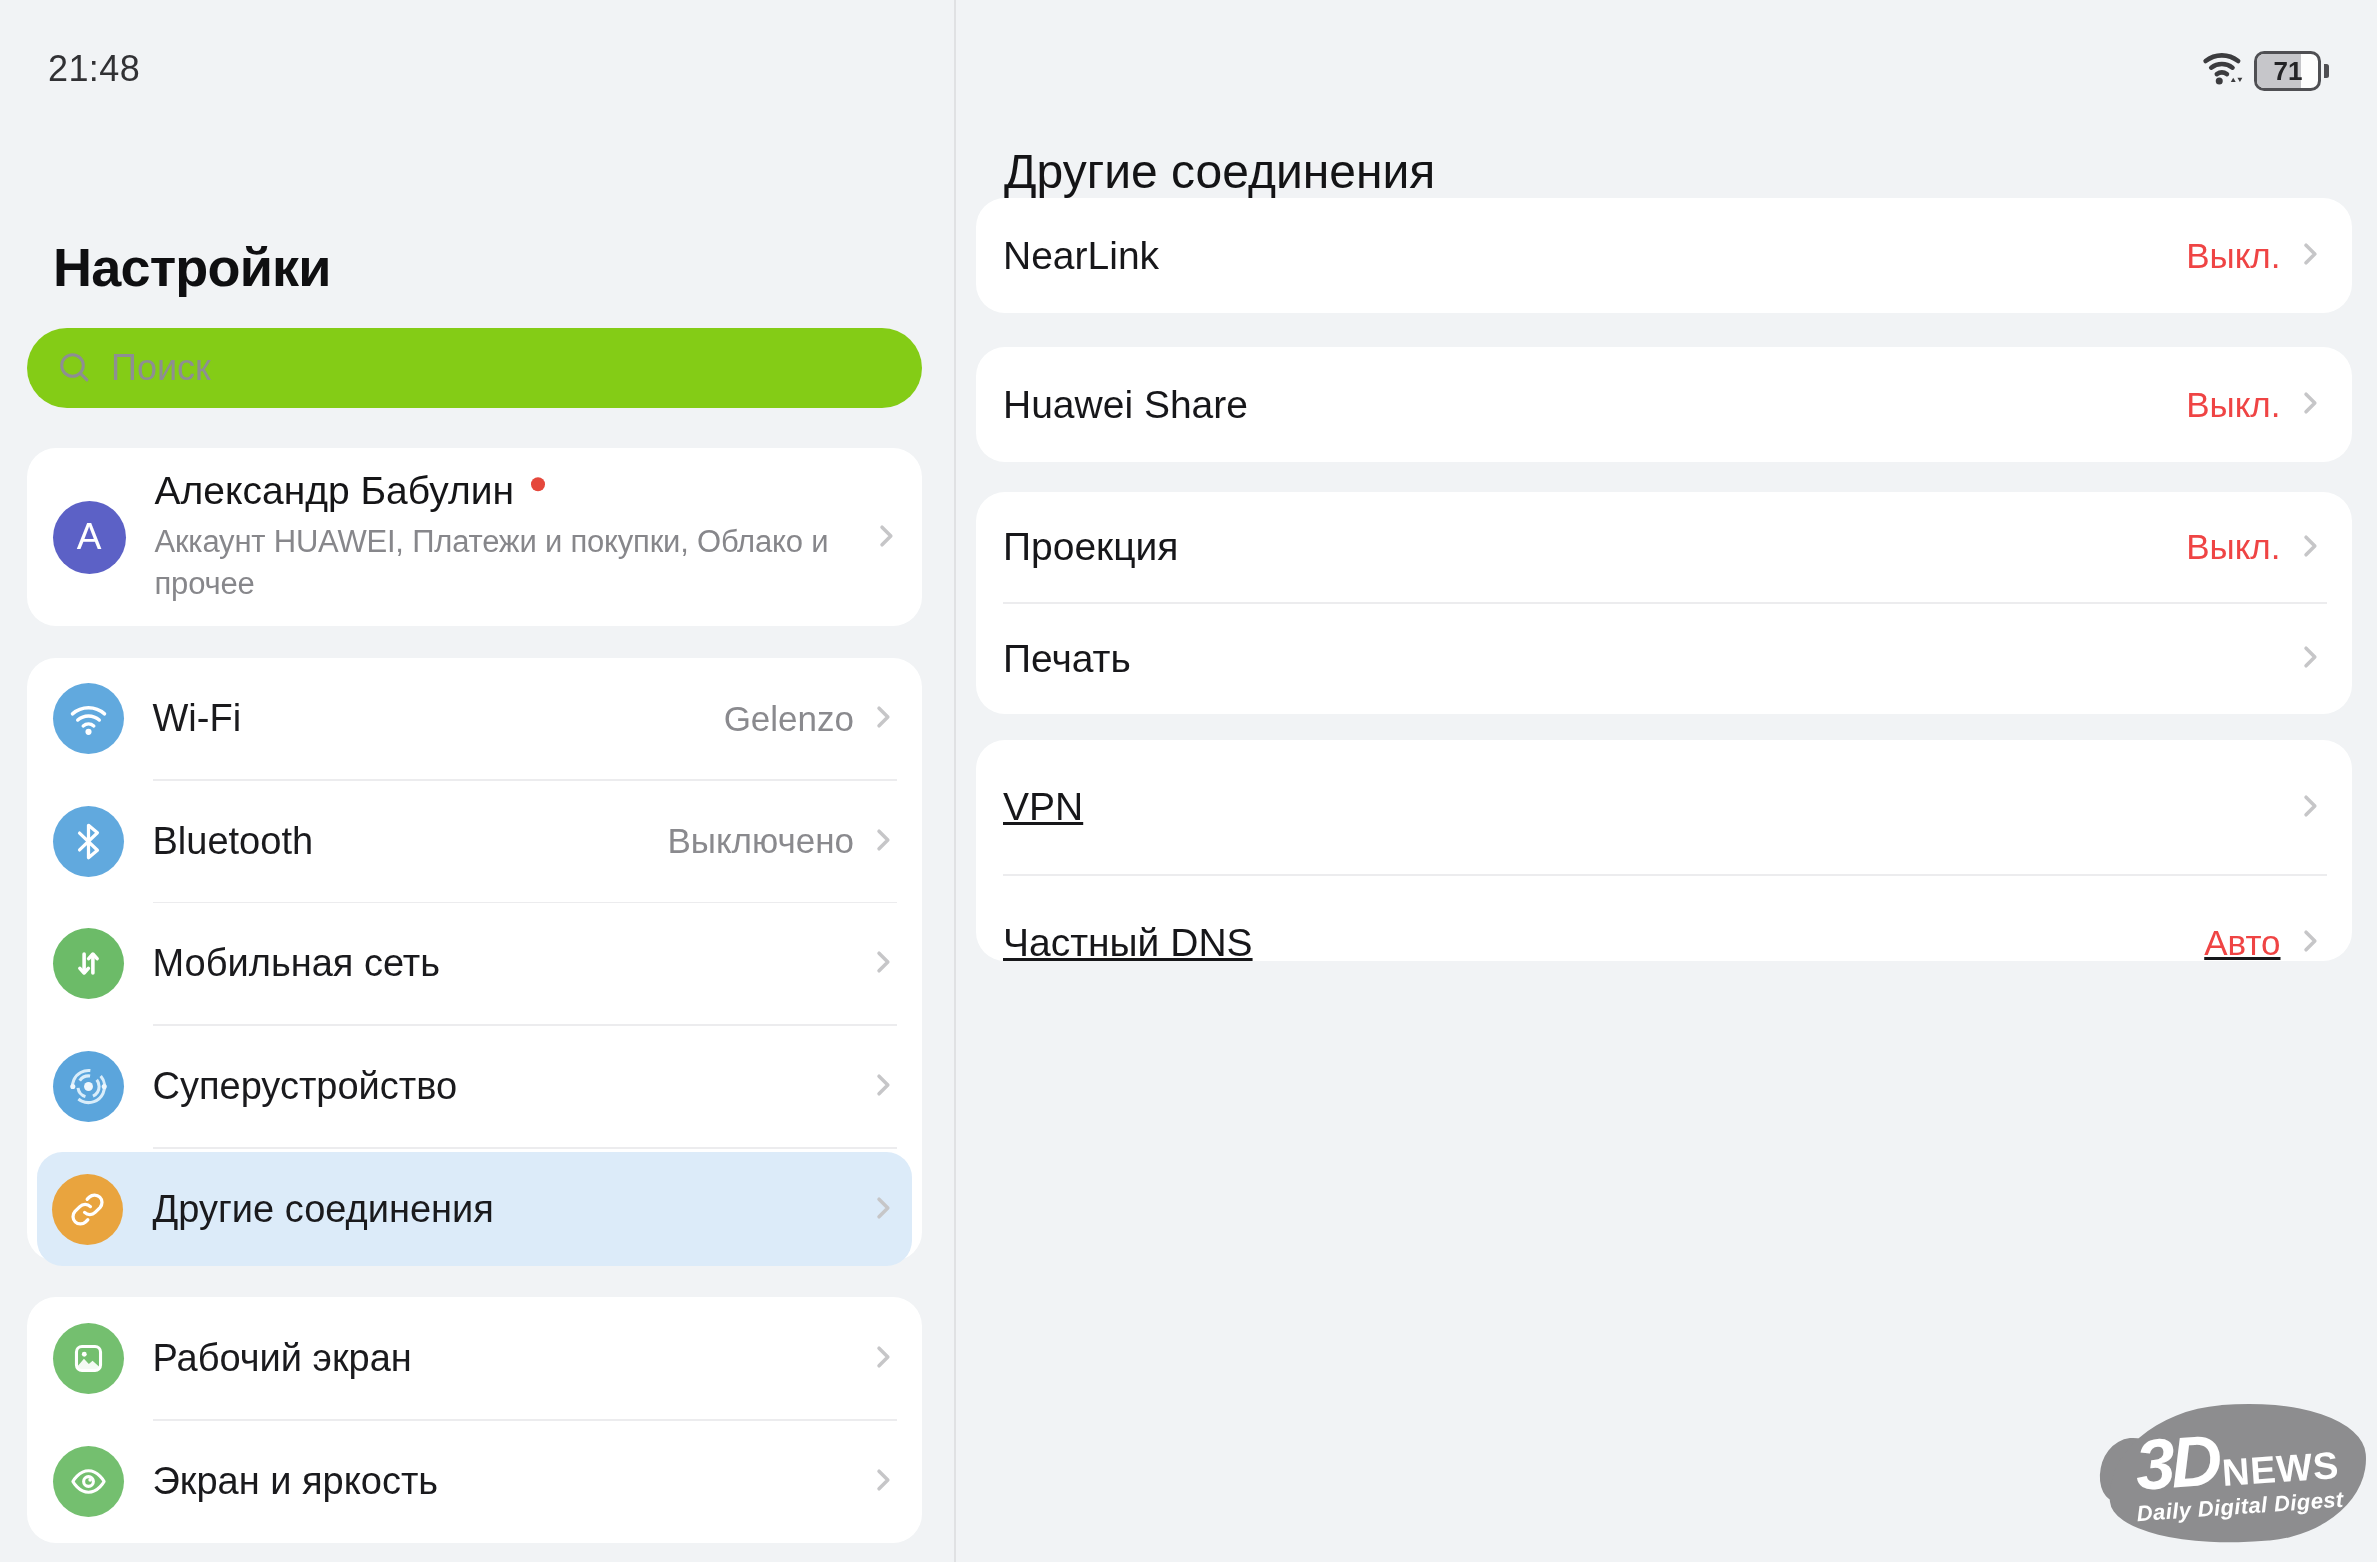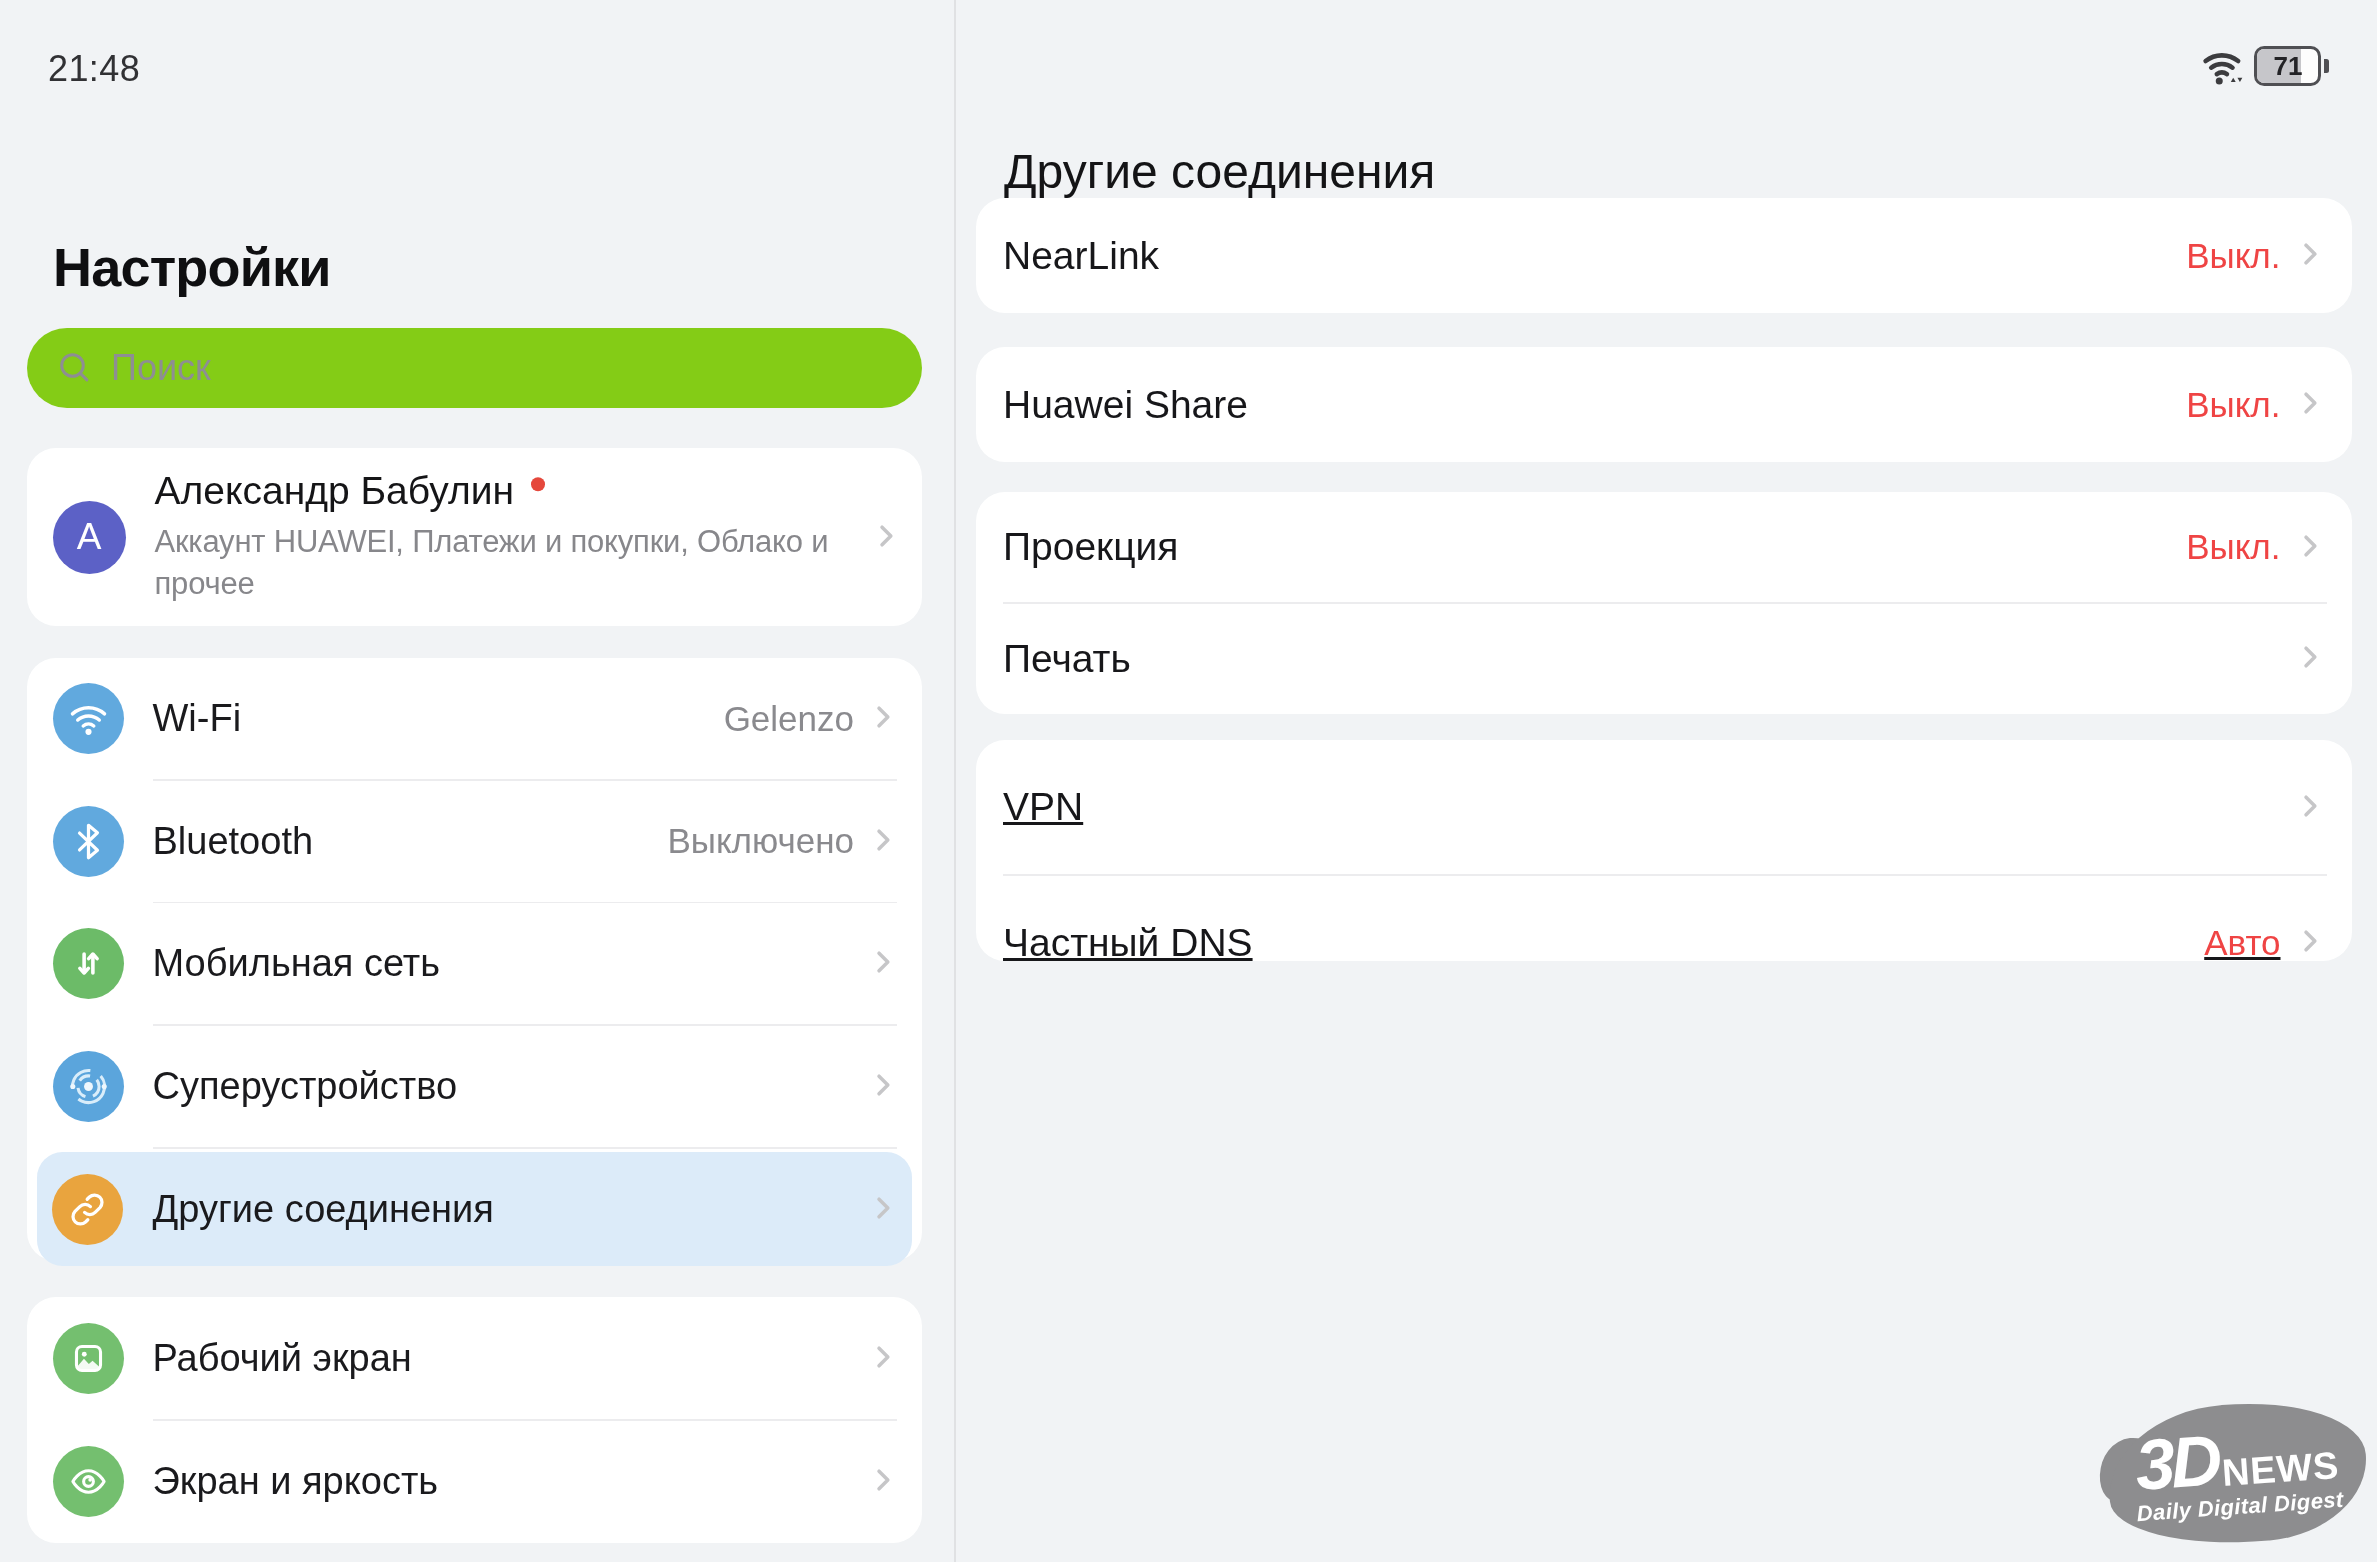--- a/index.html
+++ b/index.html
@@ -5,21 +5,21 @@
   html,body{margin:0;padding:0;background:#dfe1e4;}
   .screen{
     position:relative;width:2377px;height:1562px;overflow:hidden;
     background:#f1f3f5;
     font-family:"Liberation Sans",sans-serif;color:#17171a;
   }
   
   .statusbar{position:absolute;top:8.5px;left:0;right:0;height:54px;
     display:flex;justify-content:space-between;align-items:center;padding:0 48px 0 48px;margin-top:33px;}
   .sb-time{font-size:36px;font-weight:500;color:#313134;letter-spacing:0.4px;}
-  .sb-right{display:flex;align-items:flex-start;gap:5px;}
+  .sb-right{display:flex;align-items:flex-end;gap:5px;}
   .battery{display:flex;align-items:center;}
   .battery-body{position:relative;width:61px;height:34px;border:3.4px solid #4f4f53;border-radius:10.2px;overflow:hidden;background:#fdfdfd;}
   .battery-fill{position:absolute;left:0;top:0;bottom:0;width:71%;background:#c6c6ca;}
   .battery-num{position:absolute;inset:0;display:flex;align-items:center;justify-content:center;
     font-size:26px;font-weight:600;color:#232326;}
   .battery-nub{width:5.1px;height:14.4px;background:#4f4f53;border-radius:0 2.5px 2.5px 0;margin-left:2.5px;}
   
   .pane-divider{position:absolute;left:954px;top:0;bottom:0;width:1.7px;background:rgba(0,0,0,.07);}
   .left-title{position:absolute;left:53px;top:200px;font-size:54px;font-weight:600;color:#0f0f11;letter-spacing:-0.8px;}
   .searchbar{position:absolute;left:27px;top:328px;width:895px;height:80px;background:#84cc16;

